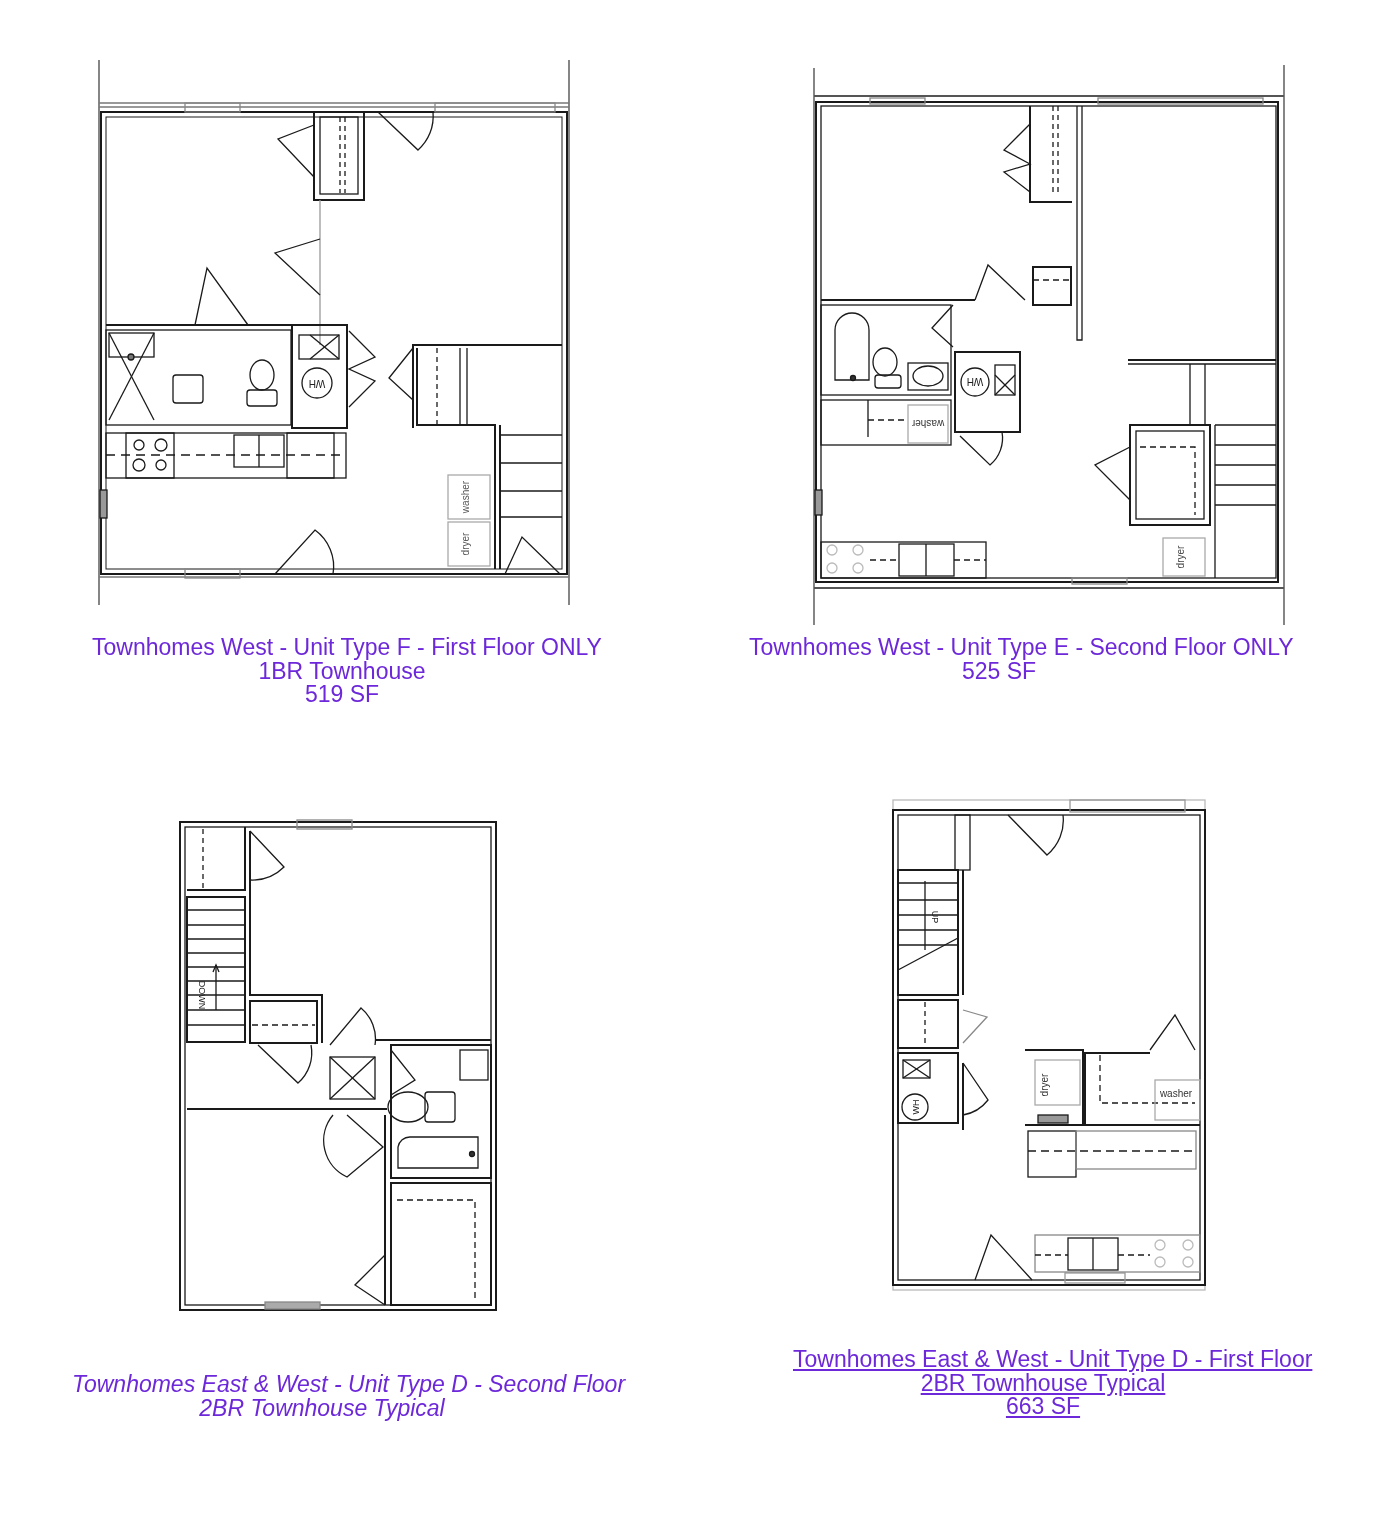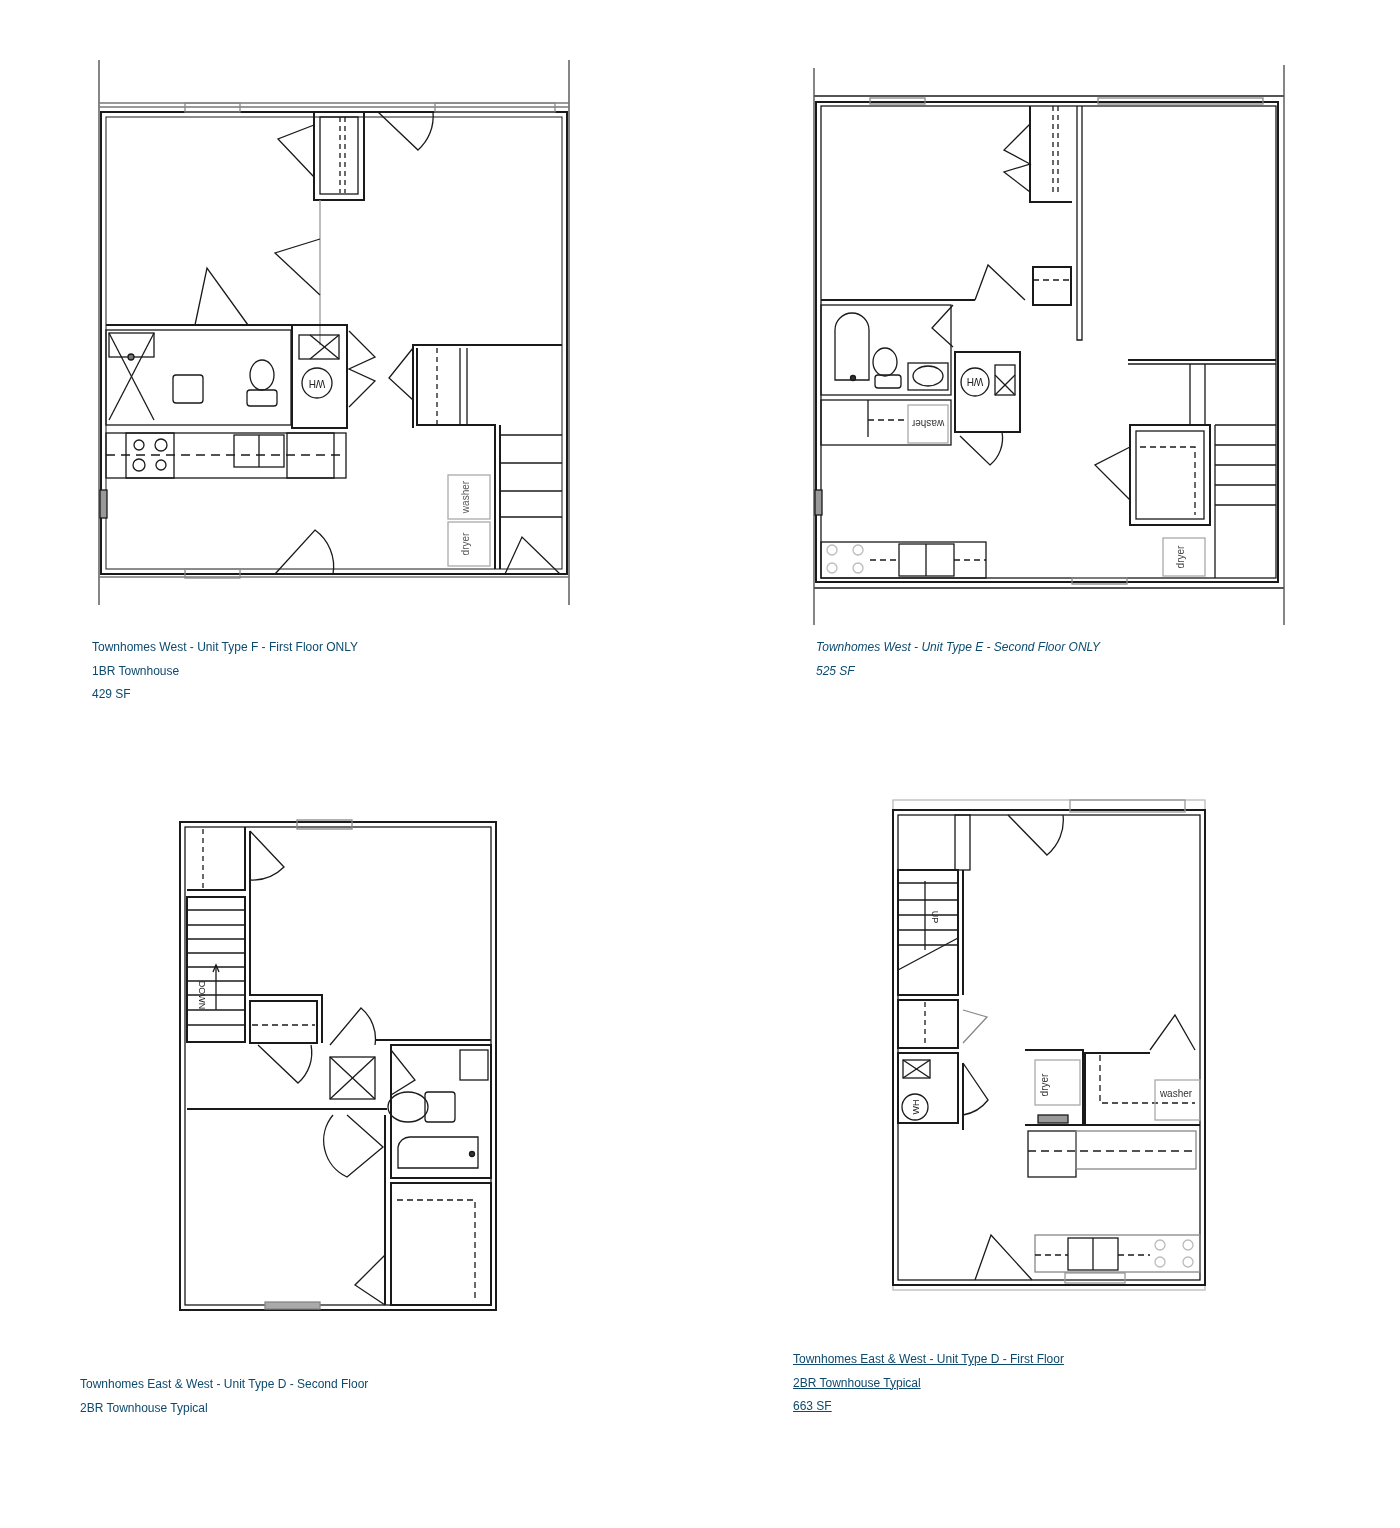--- a/index.html
+++ b/index.html
@@ -1,19 +1,19 @@
 <!DOCTYPE html>
 <html><head>
 <meta charset="utf-8">
 <style>
   html, body { margin:0; padding:0; background:#ffffff; }
   body { width:1400px; height:1528px; position:relative; overflow:hidden; font-family:"Liberation Sans", sans-serif; color:#111; }
   .plan { position:absolute; }
   .plan svg { display:block; }
-  .caption { position:absolute; font-size:12px; line-height:23.5px; color:#0c4a6e; }
+  .caption { position:absolute; text-align:center; font-size:23px; line-height:23.5px; color:#6d28d9; }
   .caption div { white-space:nowrap; }
   svg text { font-family:"Liberation Sans", sans-serif; }
 </style>
 </head>
 <body>
 
 <div class="plan" style="left:95px;top:55px;">
 <svg width="480" height="555" viewBox="0 0 480 555" fill="none" stroke="#1a1a1a" stroke-width="1.3">
 
   <line x1="4" y1="5" x2="4" y2="550" stroke="#444"></line>
@@ -91,21 +91,21 @@
   <text x="374" y="489" font-size="10" fill="#555" stroke="none" text-anchor="middle" transform="rotate(-90 374 489)">dryer</text>
 
   <path d="M180 519 L220 475 A45 45 0 0 1 238 519"></path>
   <path d="M410 519 L427 482 L465 519"></path>
   <rect x="5" y="435" width="7" height="28" fill="#999"></rect>
 </svg>
 </div>
 <div class="caption" style="left:92px;top:636px;width:500px;">
   <div>Townhomes West - Unit Type F - First Floor ONLY</div>
   <div>1BR Townhouse</div>
-  <div>429 SF</div>
+  <div>519 SF</div>
 </div>
 
 <div class="plan" style="left:810px;top:60px;">
 <svg width="480" height="570" viewBox="0 0 480 570" fill="none" stroke="#1a1a1a" stroke-width="1.3">
   <line x1="4" y1="8" x2="4" y2="565" stroke="#444"></line>
   <line x1="474" y1="5" x2="474" y2="565" stroke="#444"></line>
   <line x1="4" y1="36" x2="474" y2="36" stroke="#555" stroke-width="2"></line>
   <rect x="6" y="42" width="462" height="480" stroke-width="2"></rect>
   <rect x="11" y="46" width="455" height="472"></rect>
   <rect x="60" y="38" width="55" height="6" stroke="#888"></rect>
@@ -172,21 +172,21 @@
 
   <rect x="320" y="365" width="80" height="100" stroke-width="2"></rect>
   <rect x="326" y="371" width="68" height="88"></rect>
   <path d="M330 387 L385 387 L385 455" stroke-dasharray="6,4"></path>
   <path d="M320 387 L285 405 L320 440"></path>
 
   <rect x="353" y="478" width="42" height="38" stroke="#aaa"></rect>
   <text x="374" y="497" font-size="10" fill="#444" stroke="none" text-anchor="middle" transform="rotate(-90 374 497)">dryer</text>
 </svg>
 </div>
-<div class="caption" style="left:816px;top:636px;width:500px;font-style:italic;">
+<div class="caption" style="left:749px;top:636px;width:500px;">
   <div>Townhomes West - Unit Type E - Second Floor ONLY</div>
   <div>525 SF</div>
 </div>
 
 <div class="plan" style="left:175px;top:815px;">
 <svg width="330" height="500" viewBox="0 0 330 500" fill="none" stroke="#1a1a1a" stroke-width="1.3">
   <rect x="5" y="7" width="316" height="488" stroke-width="2"></rect>
   <rect x="10" y="12" width="306" height="478"></rect>
   <rect x="122" y="5" width="55" height="9" stroke="#888"></rect>
   <rect x="90" y="487" width="55" height="7" fill="#aaa" stroke="#888"></rect>
@@ -231,21 +231,21 @@
   <path d="M223 353 L223 332 A12 12 0 0 1 235 322 L303 322 L303 353 Z"></path>
   <circle cx="297" cy="339" r="2.5" fill="#333"></circle>
   <path d="M216 235 L240 265 L216 280"></path>
 
   <rect x="216" y="368" width="100" height="122" stroke-width="2"></rect>
   <path d="M222 385 L300 385 L300 485" stroke-dasharray="6,4"></path>
   <path d="M210 440 L180 470 L210 490"></path>
   <line x1="210" y1="300" x2="210" y2="490" stroke-width="2"></line>
 </svg>
 </div>
-<div class="caption" style="left:80px;top:1373px;width:500px;">
+<div class="caption" style="left:72px;top:1373px;width:500px;font-style:italic;">
   <div>Townhomes East &amp; West - Unit Type D - Second Floor</div>
   <div>2BR Townhouse Typical</div>
 </div>
 
 <div class="plan" style="left:885px;top:795px;">
 <svg width="330" height="500" viewBox="0 0 330 500" fill="none" stroke="#1a1a1a" stroke-width="1.3">
   <rect x="8" y="5" width="312" height="490" stroke="#bbb"></rect>
   <rect x="8" y="15" width="312" height="475" stroke-width="2"></rect>
   <rect x="13" y="20" width="302" height="465"></rect>
   <rect x="185" y="5" width="115" height="12" stroke="#999"></rect>

